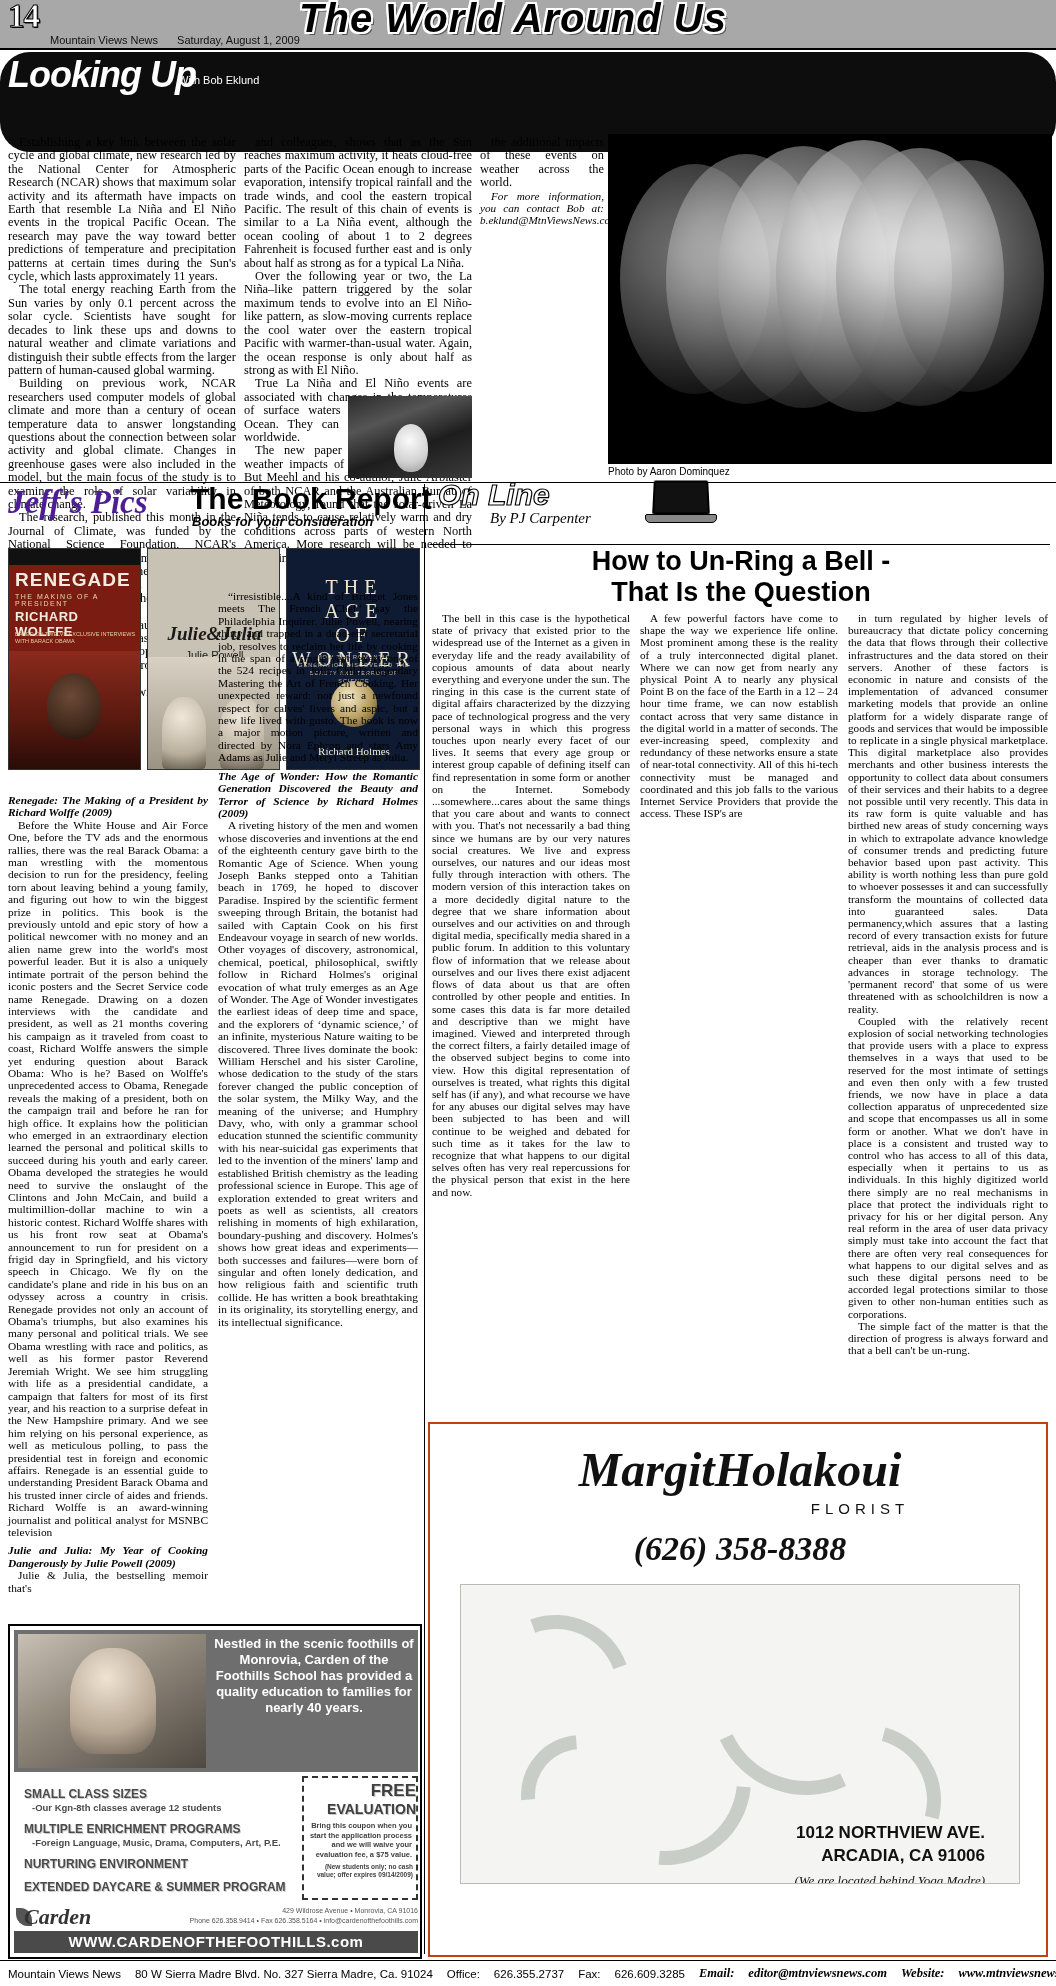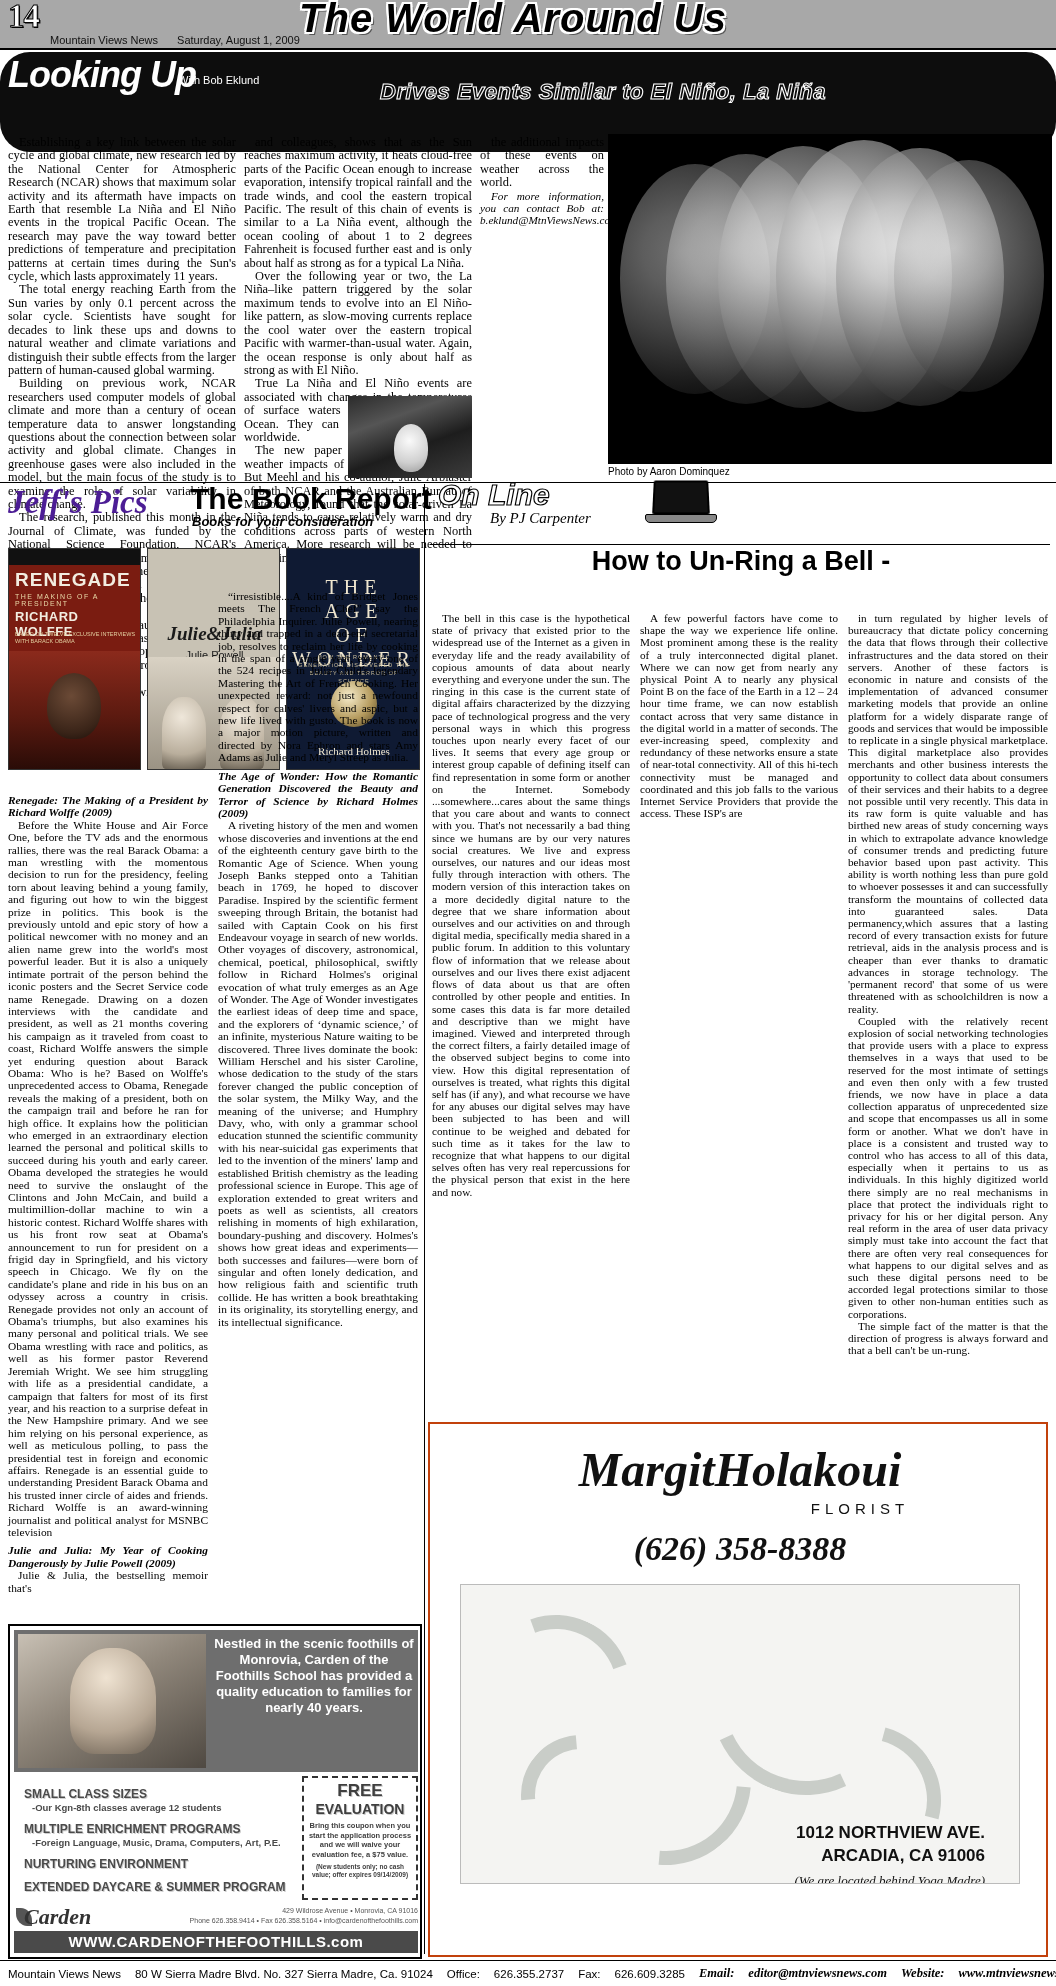--- a/index.html
+++ b/index.html
@@ -351,21 +351,21 @@
     color:#4a4a4a;
   }
   .carden-feat .hd {
     font-size:12px; font-weight:bold; margin-top:9px;
     text-shadow:1px 1px 0 #cfcfcf;
   }
   .carden-feat .dt { font-size:9.5px; font-weight:bold; margin-left:8px; margin-top:1px; }
   .coupon {
     position:absolute; left:292px; top:150px; width:116px; height:124px;
     border:2px dashed #333;
-    text-align:center;
+    text-align:right;
   }
   .coupon .c1 {
     font-family:"Liberation Sans", sans-serif;
     font-size:17px; font-weight:bold; color:#3f3f3f; margin-top:3px;
     text-shadow:1px 1px 0 #ccc;
   }
   .coupon .c2 {
     font-family:"Liberation Sans", sans-serif;
     font-size:14px; font-weight:bold; color:#3f3f3f;
     text-shadow:1px 1px 0 #ccc;
@@ -425,21 +425,20 @@
       <span>Mountain Views News</span>
       <span class="date">Saturday, August 1, 2009</span>
     </div>
     <div class="mh-title">The World Around Us</div>
   </div>
 
   <div class="lu-banner">
     <div class="lu-logo">Looking Up</div>
     <div class="lu-with">With Bob Eklund</div>
     <div class="lu-head">
-      <div>Drives Events Similar to El Niño, La Niña</div>
     </div>
   </div>
 
   <div class="art-wrap">
     <div class="art-col" id="artcol1">
       <p>Establishing a key link between the solar cycle and global climate, new research led by the National Center for Atmospheric Research (NCAR) shows that maximum solar activity and its aftermath have impacts on Earth that resemble La Niña and El Niño events in the tropical Pacific Ocean.  The research may pave the way toward better predictions of temperature and precipitation patterns at certain times during the Sun's cycle, which lasts approximately 11 years.</p>
       <p>The total energy reaching Earth from the Sun varies by only 0.1 percent across the solar cycle.  Scientists have sought for decades to link these ups and downs to natural weather and climate variations and distinguish their subtle effects from the larger pattern of human-caused global warming.</p>
       <p>Building on previous work, NCAR researchers used computer models of global climate and more than a century of ocean temperature data to answer longstanding questions about the connection between solar activity and global climate.  Changes in greenhouse gases were also included in the model, but the main focus of the study is to examine the role of solar variability in climate change.</p>
       <p>The research, published this month in the Journal of Climate, was funded by the National Science Foundation, NCAR's sponsor, and by the Department of Energy.</p>
       <p>“We have fleshed out the effects of a new mechanism to understand what happens in the tropical Pacific when there is a maximum of solar activity,” says NCAR scientist Gerald Meehl, the lead author.  “When the Sun's output peaks, it has far-ranging and often subtle impacts on tropical precipitation and on weather systems around much of the world.”</p>
@@ -483,20 +482,21 @@
         <div class="screen"></div>
           <div class="base"></div>
       </div>
     </div>
   </div>
   <div class="vert-rule" style="left:424px; top:484px; height:1470px;"></div>
   <div class="horiz-rule" style="left:430px; top:544px; width:620px;"></div>
 
   <div class="onl-headline">
     <div>How to Un-Ring a Bell -</div>
+    <div>That Is the Question</div>
   </div>
 
   <div class="covers">
     <div class="cover" id="cover1">
       <div class="cv-top-band"></div>
       <div class="cv1-title">RENEGADE</div>
       <div class="cv1-sub">THE MAKING OF A PRESIDENT</div>
       <div class="cv1-author">RICHARD WOLFFE</div>
       <div class="cv1-blurb">BASED ON TWELVE EXCLUSIVE INTERVIEWS WITH BARACK OBAMA</div>
       <div class="cv1-photo">

